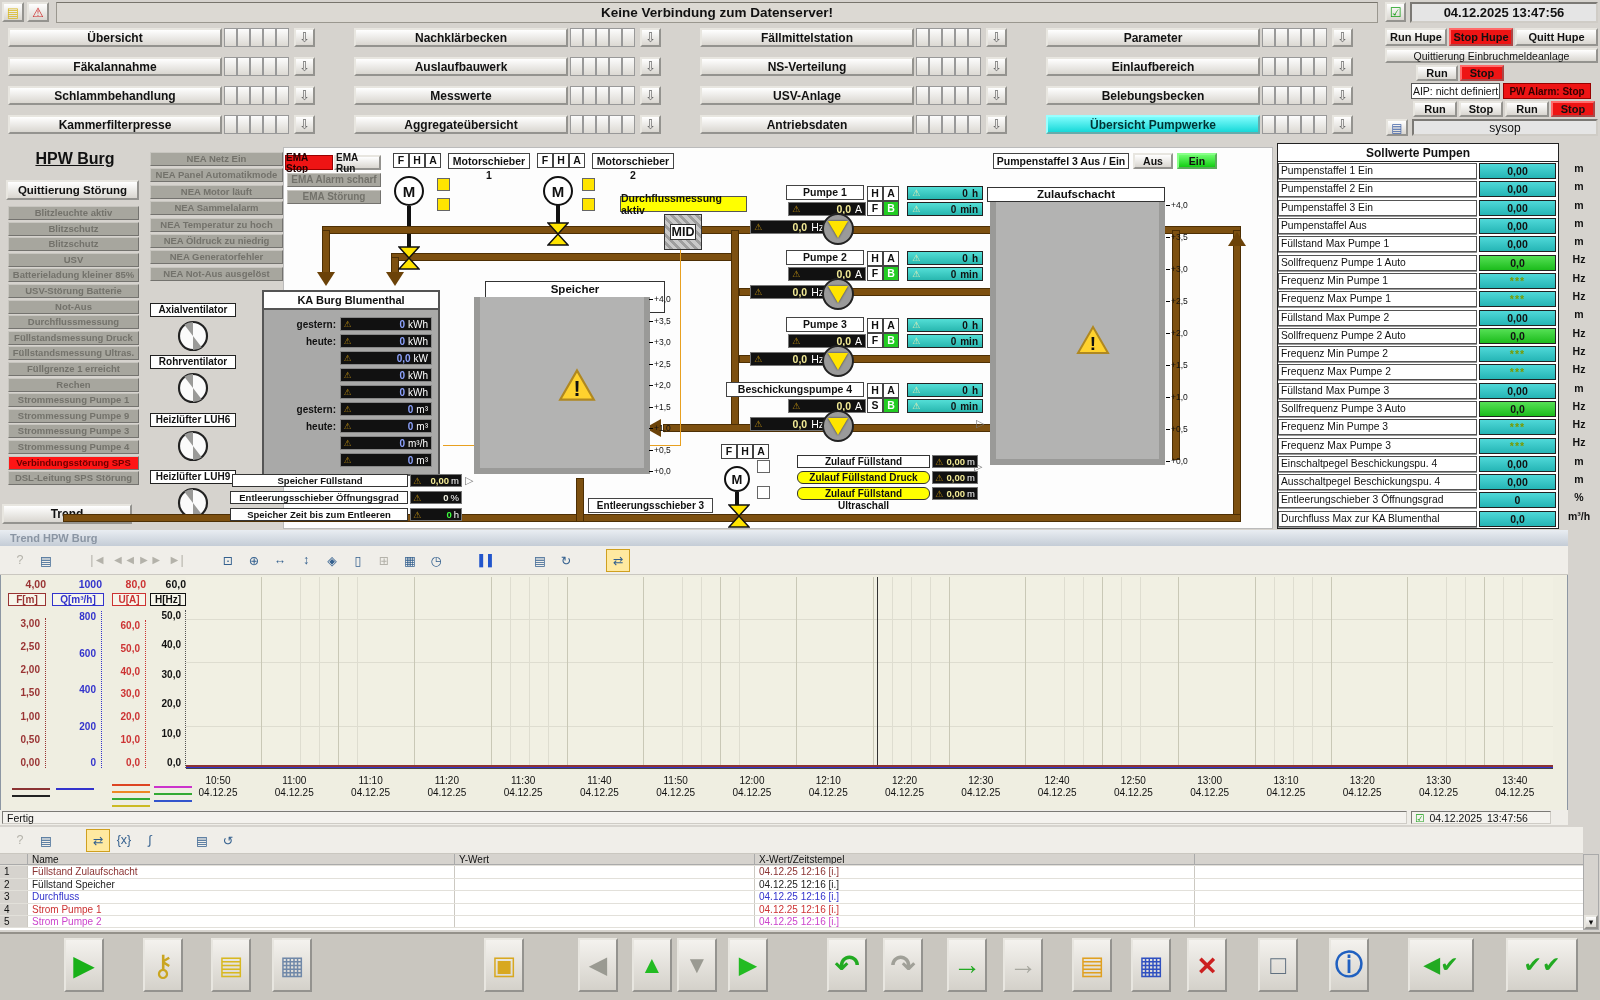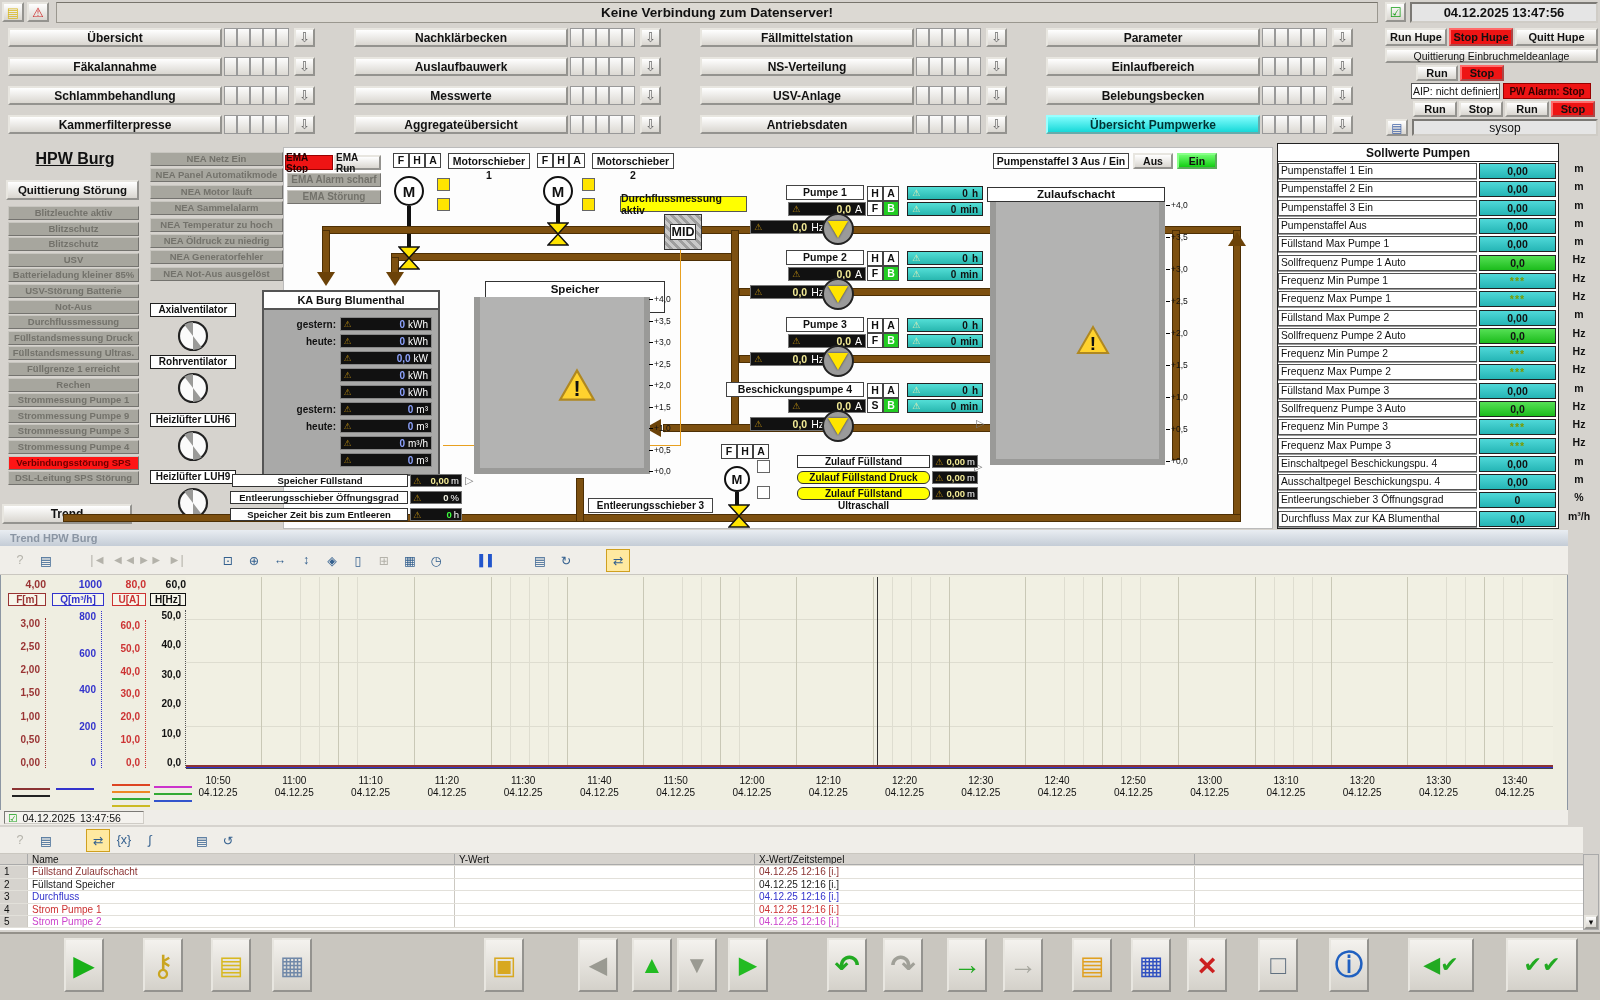--- a/index.html
+++ b/index.html
@@ -1232,20 +1232,21 @@
     <i style="background: rgb(51, 170, 51);"></i>
     <i style="background: rgb(204, 187, 34);"></i>
   </div>
 <div class="swgroup" style="left:154px;top:786px;">
     <i style="background: rgb(204, 51, 204);"></i>
     <i style="background: rgb(51, 170, 51);"></i>
     <i style="background: rgb(51, 85, 204);"></i>
   </div>
 
 <div id="trend-status" class="abs">
+  <div id="tstat-l">Fertig</div>
   <div id="tstat-r">
     <span style="color:#18a018">☑</span>
     <span>04.12.2025</span>
     <span>13:47:56</span>
   </div>
 </div>
 
 <div id="leg-tools" class="abs">
 
 <div class="ticon dim">

